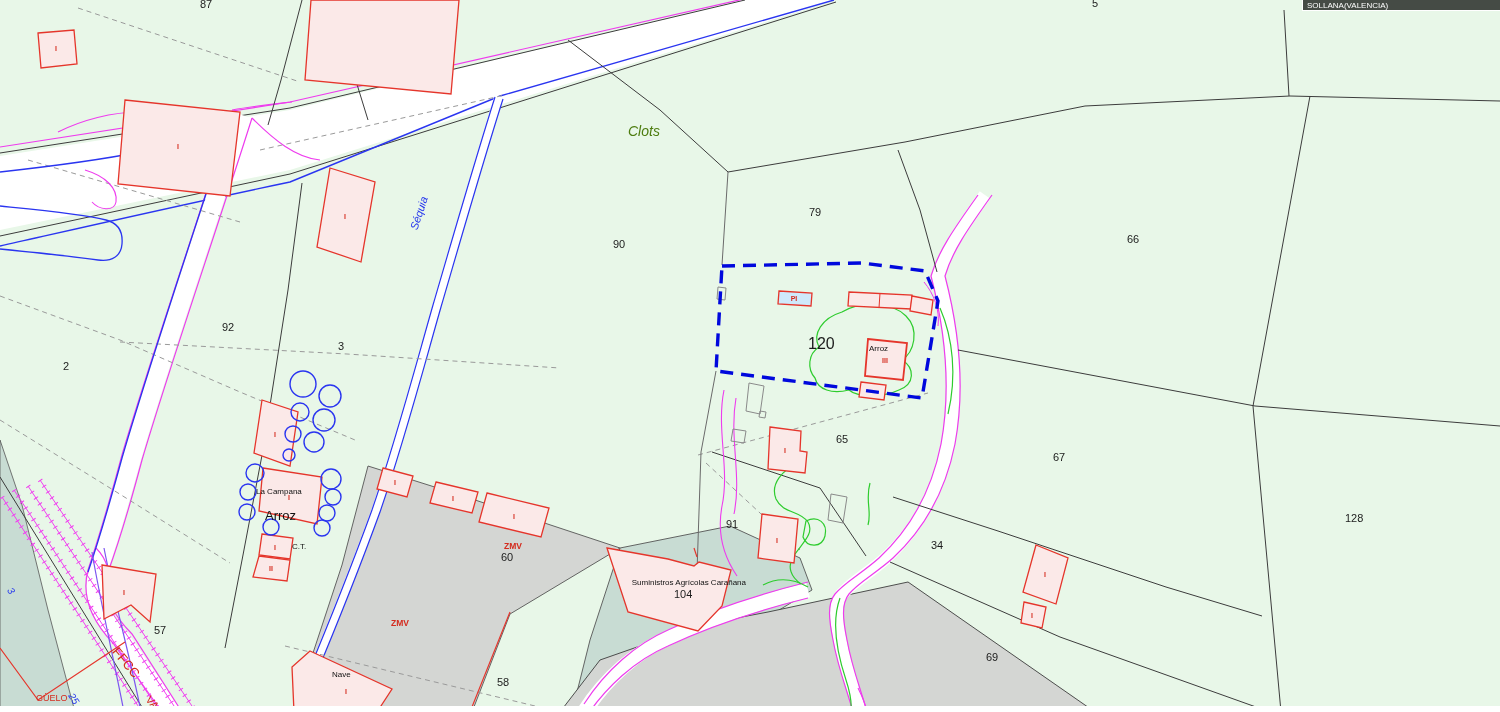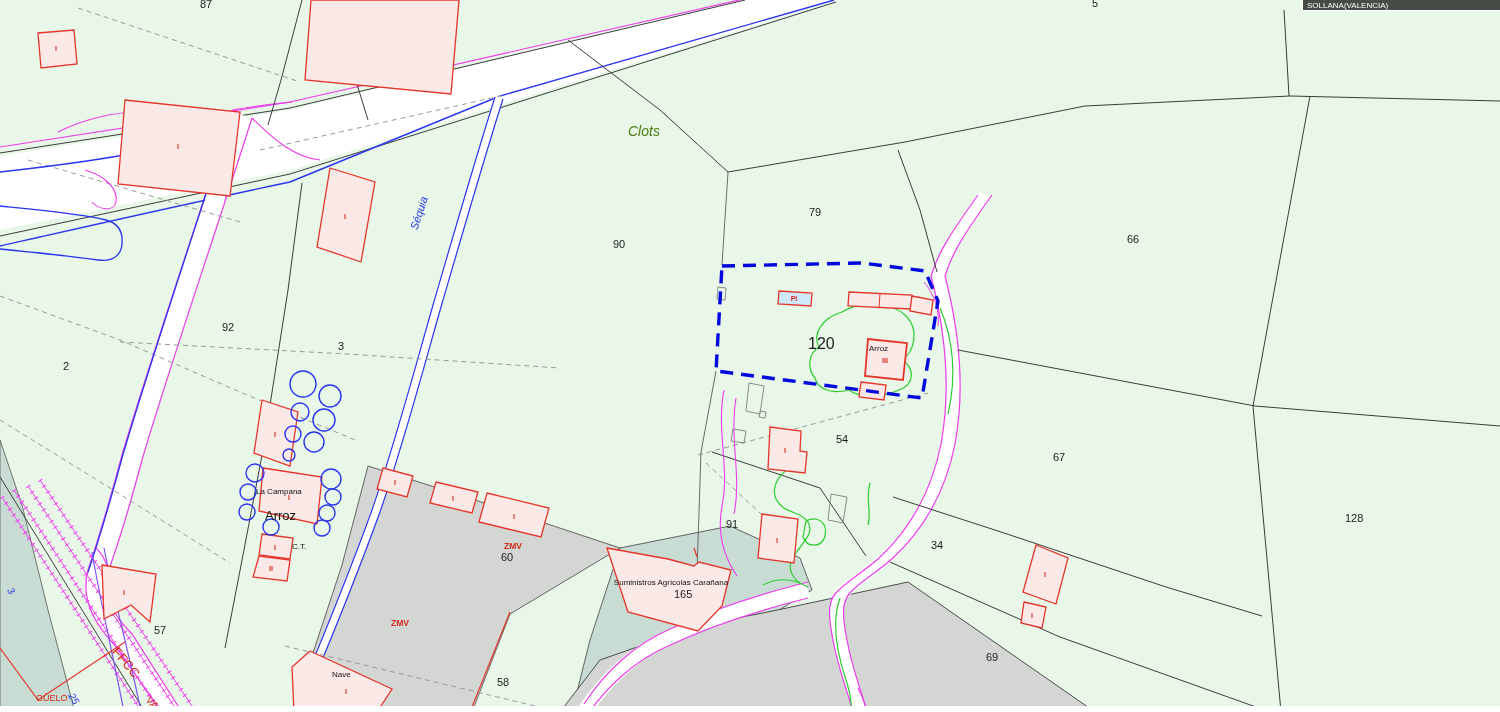--- a/index.html
+++ b/index.html
@@ -205,30 +205,30 @@
 
   <span class="lbl pnum" style="left:200px;top:-1px">87</span>
   <span class="lbl pnum" style="left:1092px;top:-2px">5</span>
   <span class="lbl pnum" style="left:63px;top:361px">2</span>
   <span class="lbl pnum" style="left:222px;top:322px">92</span>
   <span class="lbl pnum" style="left:338px;top:341px">3</span>
   <span class="lbl pnum" style="left:613px;top:239px">90</span>
   <span class="lbl pnum" style="left:809px;top:207px">79</span>
   <span class="lbl pnum" style="left:1127px;top:234px">66</span>
   <span class="lbl pnum" style="left:808px;top:336px;font-size:16px">120</span>
-  <span class="lbl pnum" style="left:836px;top:434px">54</span>
+  <span class="lbl pnum" style="left:836px;top:434px">65</span>
   <span class="lbl pnum" style="left:1053px;top:452px">67</span>
   <span class="lbl pnum" style="left:1345px;top:513px">128</span>
   <span class="lbl pnum" style="left:726px;top:519px">91</span>
   <span class="lbl pnum" style="left:931px;top:540px">34</span>
   <span class="lbl pnum" style="left:986px;top:652px">69</span>
   <span class="lbl pnum" style="left:154px;top:625px">57</span>
   <span class="lbl pnum" style="left:501px;top:552px">60</span>
   <span class="lbl pnum" style="left:497px;top:677px">58</span>
-  <span class="lbl pnum" style="left:674px;top:589px">165</span>
+  <span class="lbl pnum" style="left:674px;top:589px">104</span>
 
   <span class="lbl mark" style="left:56px;top:48px">I</span>
   <span class="lbl mark" style="left:178px;top:146px">I</span>
   <span class="lbl mark" style="left:345px;top:216px">I</span>
   <span class="lbl mark" style="left:275px;top:434px">I</span>
   <span class="lbl mark" style="left:289px;top:497px">I</span>
   <span class="lbl mark" style="left:275px;top:547px">I</span>
   <span class="lbl mark" style="left:271px;top:568px">II</span>
   <span class="lbl mark" style="left:124px;top:592px">I</span>
   <span class="lbl mark" style="left:395px;top:482px">I</span>
@@ -242,21 +242,21 @@
   <span class="lbl mark" style="left:885px;top:360px">III</span>
   <span class="lbl mark" style="left:794px;top:298px">PI</span>
 
   <span class="lbl" style="left:628px;top:124px;font-size:14px;font-style:italic;color:#4d7c0f">Clots</span>
   <span class="lbl blue" style="left:414px;top:224px;font-size:11px;font-style:italic;transform:rotate(-72deg);transform-origin:left center">Séquia</span>
   <span class="lbl" style="left:869px;top:345px;font-size:8px;color:#111">Arroz</span>
   <span class="lbl" style="left:332px;top:671px;font-size:8px;color:#111">Nave</span>
   <span class="lbl" style="left:265px;top:509px;font-size:13px;color:#111">Arroz</span>
   <span class="lbl" style="left:256px;top:488px;font-size:8px;color:#111">La Campana</span>
   <span class="lbl" style="left:292px;top:543px;font-size:8px;color:#111">C.T.</span>
-  <span class="lbl" style="left:596px;top:579px;width:150px;text-align:center;font-size:8px;color:#111;white-space:normal">Suministros Agrícolas Carañana</span>
+  <span class="lbl" style="left:596px;top:579px;width:150px;text-align:right;font-size:8px;color:#111;white-space:normal">Suministros Agrícolas Carañana</span>
   <span class="lbl red" style="left:120px;top:645px;font-size:13px;transform:rotate(50deg);transform-origin:left top">FFCC</span>
   <span class="lbl red" style="left:152px;top:694px;font-size:11px;transform:rotate(50deg);transform-origin:left top">VA</span>
   <span class="lbl red" style="left:36px;top:694px;font-size:9px">GÜELO</span>
   <span class="lbl red" style="left:504px;top:542px;font-size:8.5px;font-weight:bold">ZMV</span>
   <span class="lbl red" style="left:391px;top:619px;font-size:8.5px;font-weight:bold">ZMV</span>
   <span class="lbl blue" style="left:8px;top:586px;font-size:10px;font-style:italic;transform:rotate(58deg)">3</span>
   <span class="lbl blue" style="left:68px;top:694px;font-size:10px;font-style:italic;transform:rotate(58deg)">25</span>
 
   <div id="titlebar">SOLLANA(VALENCIA)</div>
   <div id="bottomstrip"></div>

